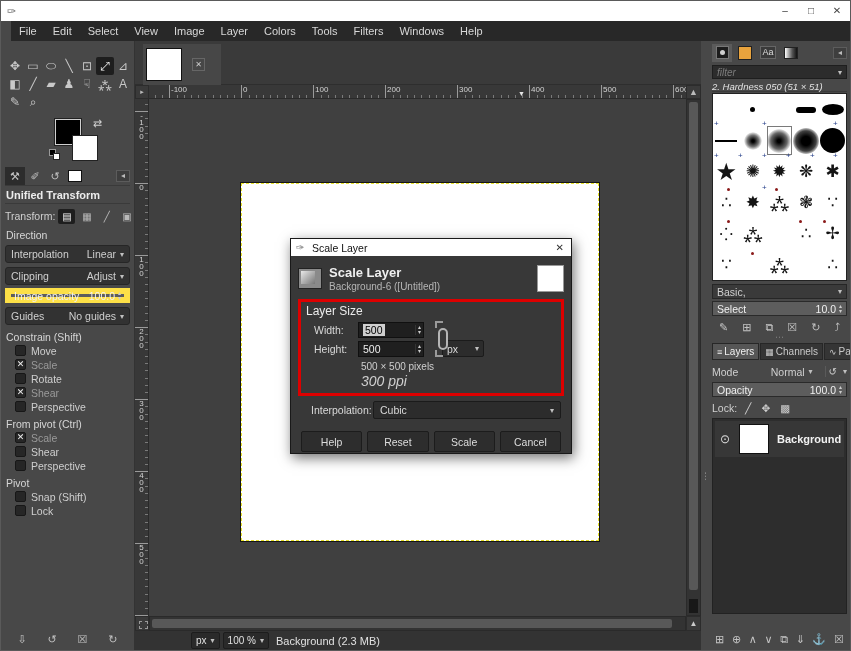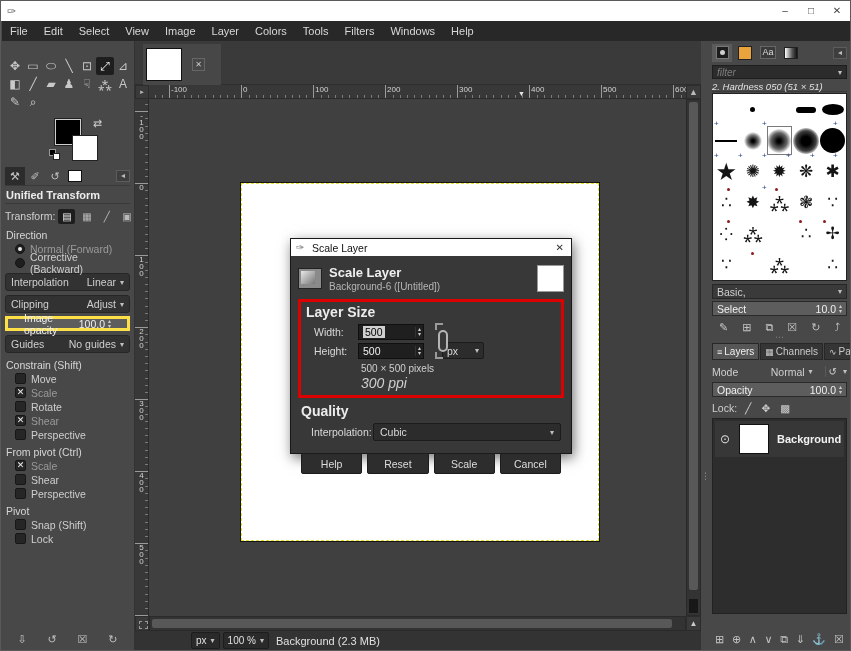--- a/index.html
+++ b/index.html
@@ -8,21 +8,21 @@
   .window { position:relative; width:851px; height:651px; background:#484848; border:1px solid #5a5a5a; overflow:hidden; }
 
   
   .titlebar { position:absolute; left:0; top:0; right:0; height:20px; background:#ffffff; color:#1c1c1c;
               display:flex; align-items:center; font-size:11px; }
   .wilber { width:14px; height:12px; margin:0 5px 0 6px; color:#6d6d6d; font-size:11px; line-height:12px; }
   .win-controls { margin-left:auto; display:flex; height:100%; }
   .win-btn { width:26px; text-align:center; line-height:20px; color:#444; font-size:10px; }
 
   
-  .menubar { position:absolute; left:1px; top:20px; right:0; height:20px; background:#282828; display:flex; align-items:center; }
+  .menubar { position:absolute; left:10px; top:20px; right:0; height:20px; background:#282828; display:flex; align-items:center; }
   .menu-item { color:#d8d8d8; font-size:11px; padding:0 8px; line-height:20px; }
 
   
   .main { position:absolute; left:0; top:40px; right:0; bottom:0; }
 
   
   .left-dock { position:absolute; left:0; top:0; width:134px; bottom:0; background:#484848; border-right:1px solid #333; padding:4px 4px 0 4px; font-size:10.5px; color:#cfcfcf; }
   .tool-grid { display:grid; grid-template-columns:repeat(7,18px); gap:0; margin:12px 0 0 1px; }
   .tool { width:18px; height:18px; display:flex; align-items:center; justify-content:center; color:#c9c9c9; font-size:12px; border-radius:2px; }
   .tool.active { background:#1e1e1e; color:#f0f0f0; }
@@ -45,21 +45,21 @@
   .sec-label { color:#d6d6d6; margin-top:3px; padding-left:1px; height:12px; }
   .rd-row, .cb-row { display:flex; align-items:center; height:13px; margin:1px 0 0 10px; gap:5px; }
   .rd { width:10px; height:10px; border-radius:50%; background:#1f1f1f; border:1px solid #141414; position:relative; flex:none; }
   .rd.on::after { content:""; position:absolute; left:2px; top:2px; width:4px; height:4px; border-radius:50%; background:#e8e8e8; }
   .cb { width:11px; height:11px; background:#262626; border:1px solid #171717; border-radius:2px; color:#efefef; font-size:9px; line-height:9px; text-align:center; flex:none; }
   .cb.checked::after { content:"✕"; }
   .lbl-dim { color:#9a9a9a; }
   .opt-bar { display:flex; align-items:center; height:18px; margin-top:4px; background:#323232; border:1px solid #262626; border-radius:3px; padding:0 5px; }
   .opt-bar .val { margin-left:auto; }
   .chev { font-size:8px; color:#c0c0c0; margin-left:4px; }
-  .slider-bar { display:flex; align-items:center; height:15px; margin-top:3px; background:#5d5d5d; border:3px solid #fde047; padding:0 16px; color:#f0f0f0; }
+  .slider-bar { display:flex; align-items:center; height:15px; margin-top:3px; background:#5d5d5d; border:6px solid #fde047; padding:0 3px; color:#f0f0f0; }
   .slider-bar .val { margin-left:auto; }
   .spin { display:flex; flex-direction:column; justify-content:center; margin-left:3px; line-height:4px; }
   .spin span { font-size:6px; color:#ccc; height:5px; }
   .dock-footer { position:absolute; left:6px; right:6px; bottom:3px; height:16px; display:flex; justify-content:space-around; align-items:center; color:#c3c3c3; font-size:11px; }
 
   
   .canvas-area { position:absolute; left:134px; top:0; width:566px; bottom:0; background:#3f3f3f; }
   .img-tabstrip { position:absolute; left:0; top:0; right:0; height:44px; background:#3a3a3a; border-bottom:1px solid #2e2e2e; }
   .img-tab { position:absolute; left:8px; top:3px; width:78px; height:41px; background:#474747; display:flex; align-items:center; }
   .img-thumb { width:36px; height:33px; background:#fff; border:1px solid #111; margin-left:3px; }
@@ -155,21 +155,21 @@
   .dlg-close { margin-left:auto; margin-right:7px; color:#333; font-size:10px; }
   .dlg-body { padding:5px 7px 0 7px; }
   .dlg-header { display:flex; align-items:center; height:34px; }
   .dlg-icon { width:24px; height:21px; background:#8a8a8a; border:1px solid #222; position:relative; flex:none; }
   .dlg-icon::after { content:""; position:absolute; left:2px; top:2px; right:6px; bottom:4px; background:linear-gradient(135deg,#e8e8e8,#777); }
   .dlg-header-text { margin-left:7px; }
   .dlg-title-lg { font-size:13px; font-weight:bold; color:#efefef; }
   .dlg-subtitle { font-size:10px; color:#b5b5b5; margin-top:1px; }
   .dlg-header-swatch { margin-left:auto; width:27px; height:27px; background:#fff; border:1px solid #999; }
   .red-group { margin-top:4px; border:3px solid #dd0000; padding:2px 5px 4px 5px; }
-  .grp-title { font-weight:bold; color:#ececec; font-size:14px; }
+  .grp-title { font-weight:normal; color:#ececec; font-size:12px; }
   .size-rows { position:relative; margin-top:3px; }
   .size-row { display:flex; align-items:center; height:17px; margin-top:2px; }
   .size-row .sl { width:52px; padding-left:8px; }
   .entry { display:flex; align-items:center; width:66px; height:16px; background:#1f1f1f; border:1px solid #101010; padding-left:4px; color:#eee; }
   .entry .etext.sel { background:#cfcfcf; color:#000; padding:0 2px; }
   .entry .spin { margin-left:auto; border-left:1px solid #333; padding:0 2px; }
   .chain { position:absolute; left:132px; top:7px; width:10px; height:22px; border:2px solid #b5b5b5; border-radius:5px; background:#383838; }
   .chain::before { content:""; position:absolute; left:-5px; top:-9px; width:6px; height:5px; border-left:2px solid #9a9a9a; border-top:2px solid #9a9a9a; }
   .chain::after { content:""; position:absolute; left:-5px; bottom:-9px; width:6px; height:5px; border-left:2px solid #9a9a9a; border-bottom:2px solid #9a9a9a; }
   .unit-dd { display:flex; align-items:center; margin-left:18px; width:42px; height:17px; background:#2c2c2c; border:1px solid #1b1b1b; border-radius:2px; padding:0 4px; align-self:flex-end; }
@@ -264,32 +264,20 @@
         <span style="display:flex;gap:3px;">
 
         <span class="tbtn active">▤</span>
             <span class="tbtn normal">▦</span>
             <span class="tbtn normal">╱</span>
             <span class="tbtn normal">▣</span>
           </span>
       </div>
 
       <div class="sec-label">Direction</div>
-      <div>
-
-          <div class="rd-row">
-            <span class="rd on"></span>
-            <span class="lbl-dim">Normal (Forward)</span>
-          </div>
-
-          <div class="rd-row">
-            <span class="rd off"></span>
-            <span class="lbl-normal">Corrective (Backward)</span>
-          </div>
-        </div>
 
       <div class="opt-bar">
         <span class="lbl">Interpolation</span>
         <span class="val">Linear</span>
         <span class="chev">▾</span>
       </div>
       <div class="opt-bar">
         <span class="lbl">Clipping</span>
         <span class="val">Adjust</span>
         <span class="chev">▾</span>
@@ -643,21 +631,20 @@
               <span class="chev">▾</span>
             </span>
           </div>
           <span class="chain"></span>
         </div>
         <div class="dims-line">500 × 500 pixels</div>
         <div class="ppi-line">300 ppi</div>
       </div>
 
       <div class="quality-grp">
-        <div class="grp-title">Quality</div>
         <div class="interp-row">
           <span class="il">Interpolation:</span>
           <span class="interp-dd">
             <span>Cubic</span>
             <span class="chev">▾</span>
           </span>
         </div>
       </div>
 
       <div class="dlg-buttons">

